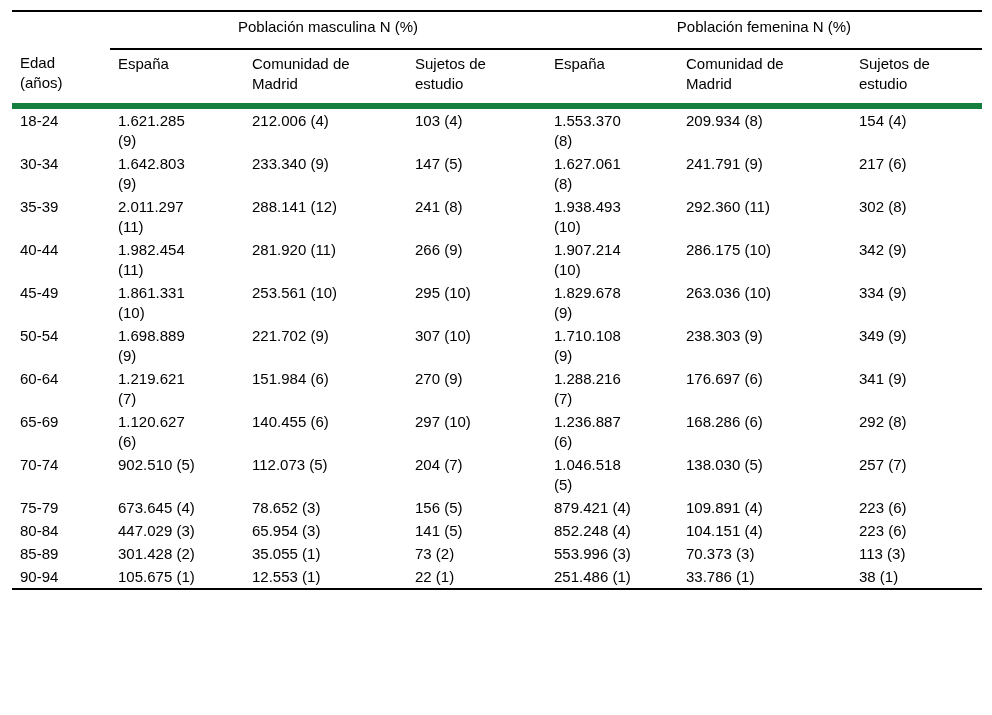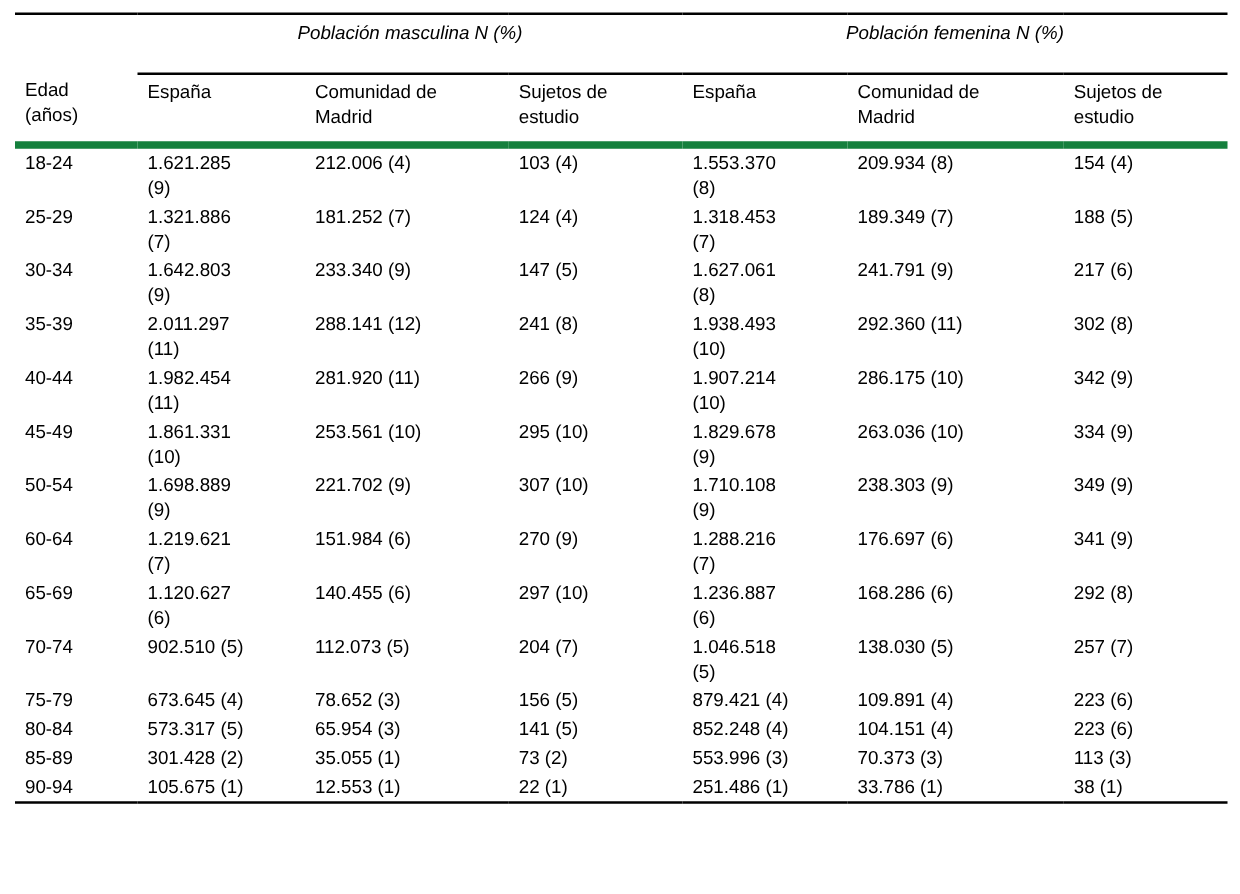--- a/index.html
+++ b/index.html
@@ -28,22 +28,21 @@
     font-weight: normal;
     color: #000;
     text-align: left;
     vertical-align: top;
     white-space: pre-line;
     padding: 2px 8px 1px 8px;
     overflow: hidden;
   }
   tr.group-row th {
     padding-top: 5px;
-    padding-bottom: 21px;
-    font-style: italic;
+    padding-bottom: 11px;
   }
   tr.group-row th.group {
     text-align: center;
     border-bottom: 2px solid #000;
   }
   tr.col-head-row th {
     border-bottom: 6px solid #15803d;
     padding-top: 4px;
     padding-bottom: 9px;
   }
@@ -93,31 +92,20 @@
           <td>1.621.285
 (9)</td>
           <td>212.006 (4)</td>
           <td>103 (4)</td>
           <td>1.553.370
 (8)</td>
           <td>209.934 (8)</td>
           <td>154 (4)</td>
         </tr>
         <tr>
-          <td>25-29</td>
-          <td>1.321.886
-(7)</td>
-          <td>181.252 (7)</td>
-          <td>124 (4)</td>
-          <td>1.318.453
-(7)</td>
-          <td>189.349 (7)</td>
-          <td>188 (5)</td>
-        </tr>
-        <tr>
           <td>30-34</td>
           <td>1.642.803
 (9)</td>
           <td>233.340 (9)</td>
           <td>147 (5)</td>
           <td>1.627.061
 (8)</td>
           <td>241.791 (9)</td>
           <td>217 (6)</td>
         </tr>
@@ -201,21 +189,21 @@
           <td>75-79</td>
           <td>673.645 (4)</td>
           <td>78.652 (3)</td>
           <td>156 (5)</td>
           <td>879.421 (4)</td>
           <td>109.891 (4)</td>
           <td>223 (6)</td>
         </tr>
         <tr>
           <td>80-84</td>
-          <td>573.317 (5)</td>
+          <td>447.029 (3)</td>
           <td>65.954 (3)</td>
           <td>141 (5)</td>
           <td>852.248 (4)</td>
           <td>104.151 (4)</td>
           <td>223 (6)</td>
         </tr>
         <tr>
           <td>85-89</td>
           <td>301.428 (2)</td>
           <td>35.055 (1)</td>

